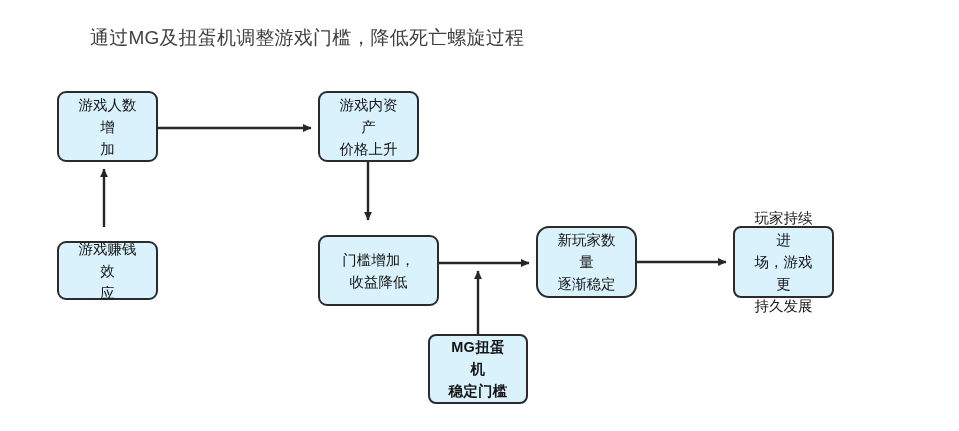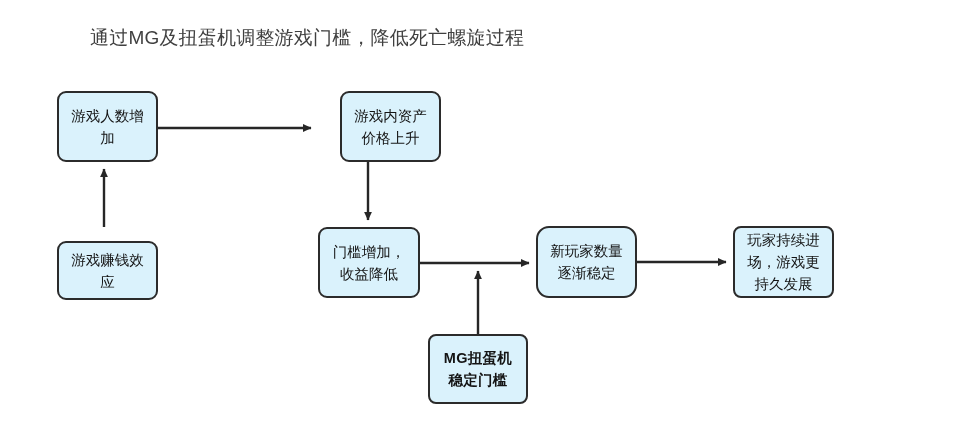--- a/index.html
+++ b/index.html
@@ -46,21 +46,21 @@
     background: #daf2fc;
     border: 2px solid #2b2b2b;
     display: flex;
     align-items: center;
     justify-content: center;
     text-align: center;
     font-size: 14.5px;
     line-height: 22px;
     color: #141414;
     white-space: pre-line;
-    padding: 2px 5px;
+    padding: 2px 16px;
   }
   .node.rounded { border-radius: 9px; }
   .node.square  { border-radius: 8px; }
   .node.bold    { font-weight: bold; letter-spacing: 0.3px; }
 </style>
 </head>
 <body>
 
 <div id="diagram-canvas">
 
@@ -84,27 +84,27 @@
 
       <line x1="478" y1="334" x2="478" y2="271" marker-end="url(#arrowhead)"></line>
 
       <line x1="637" y1="262" x2="726" y2="262" marker-end="url(#arrowhead)"></line>
     </g>
   </svg>
 
   <div class="node rounded" style="left:57px; top:91px; width:101px; height:71px;">游戏人数增
 加</div>
 
-  <div class="node rounded" style="left:318px; top:91px; width:101px; height:71px;margin-left:22px;">游戏内资产
+  <div class="node rounded" style="left:318px; top:91px; width:101px; height:71px;">游戏内资产
 价格上升</div>
 
   <div class="node rounded" style="left:57px; top:241px; width:101px; height:59px;">游戏赚钱效
 应</div>
 
-  <div class="node rounded" style="left:318px; top:227px; width:102px; height:71px;">门槛增加，
+  <div class="node rounded" style="left:318px; top:235px; width:121px; height:71px;">门槛增加，
 收益降低</div>
 
   <div class="node rounded" style="left:536px; top:226px; width:101px; height:72px;border-radius:13px;">新玩家数量
 逐渐稳定</div>
 
   <div class="node square" style="left:733px; top:226px; width:101px; height:72px;">玩家持续进
 场，游戏更
 持久发展</div>
 
   <div class="node square bold" style="left:428px; top:334px; width:100px; height:70px;text-align:center;">MG扭蛋机

